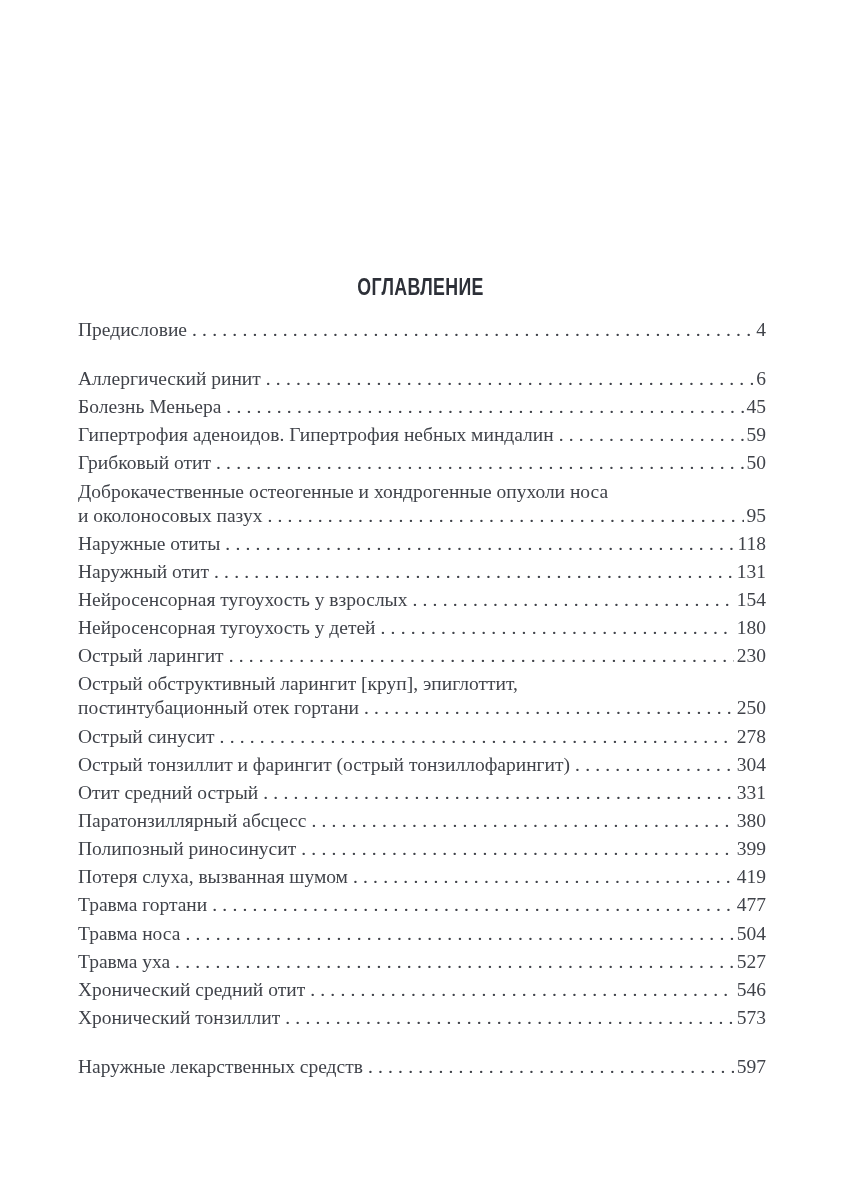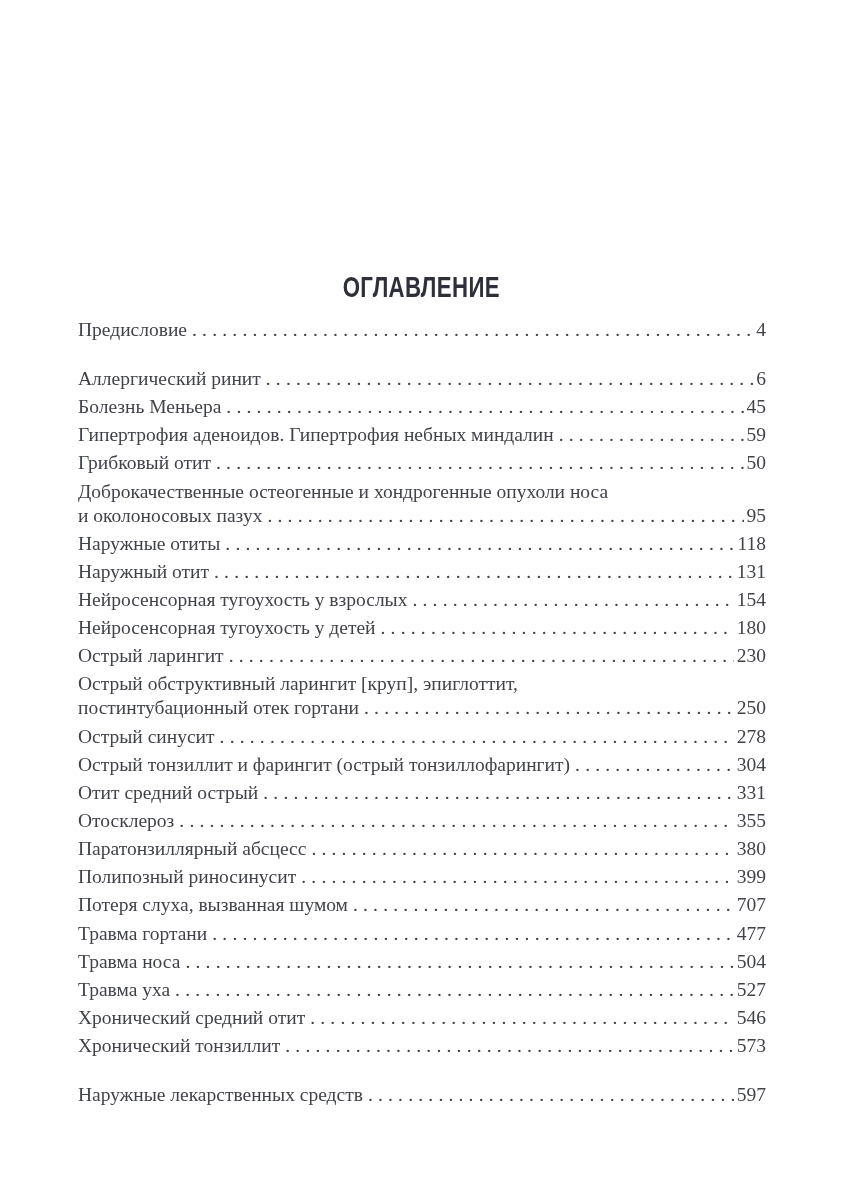--- a/index.html
+++ b/index.html
@@ -14,21 +14,21 @@
     font-family: "Liberation Serif", serif;
   }
   .toc-title-heading {
     position: absolute;
     top: 272px;
     left: 0;
     width: 100%;
     text-align: center;
     font-family: "Liberation Sans", sans-serif;
     font-weight: bold;
-    font-size: 30px;
+    font-size: 24px;
     line-height: 30px;
     color: var(--title-color, #2d3038);
   }
   .condensed {
     display: inline-block;
     transform: scaleX(0.74);
     transform-origin: center;
     letter-spacing: 0.5px;
   }
   .toc {
@@ -197,27 +197,20 @@
   </div>
 
   <div class="toc-item">
     <div class="toc-line-last">
       <span class="toc-text">Отит средний острый</span>
       <span class="toc-dots"></span>
       <span class="toc-page">331</span>
     </div>
   </div>
 
-  <div class="toc-item">
-    <div class="toc-line-last">
-      <span class="toc-text">Отосклероз</span>
-      <span class="toc-dots"></span>
-      <span class="toc-page">355</span>
-    </div>
-  </div>
 
   <div class="toc-item">
     <div class="toc-line-last">
       <span class="toc-text">Паратонзиллярный абсцесс</span>
       <span class="toc-dots"></span>
       <span class="toc-page">380</span>
     </div>
   </div>
 
   <div class="toc-item">
@@ -225,21 +218,21 @@
       <span class="toc-text">Полипозный риносинусит</span>
       <span class="toc-dots"></span>
       <span class="toc-page">399</span>
     </div>
   </div>
 
   <div class="toc-item">
     <div class="toc-line-last">
       <span class="toc-text">Потеря слуха, вызванная шумом</span>
       <span class="toc-dots"></span>
-      <span class="toc-page">707</span>
+      <span class="toc-page">419</span>
     </div>
   </div>
 
   <div class="toc-item">
     <div class="toc-line-last">
       <span class="toc-text">Травма гортани</span>
       <span class="toc-dots"></span>
       <span class="toc-page">477</span>
     </div>
   </div>

